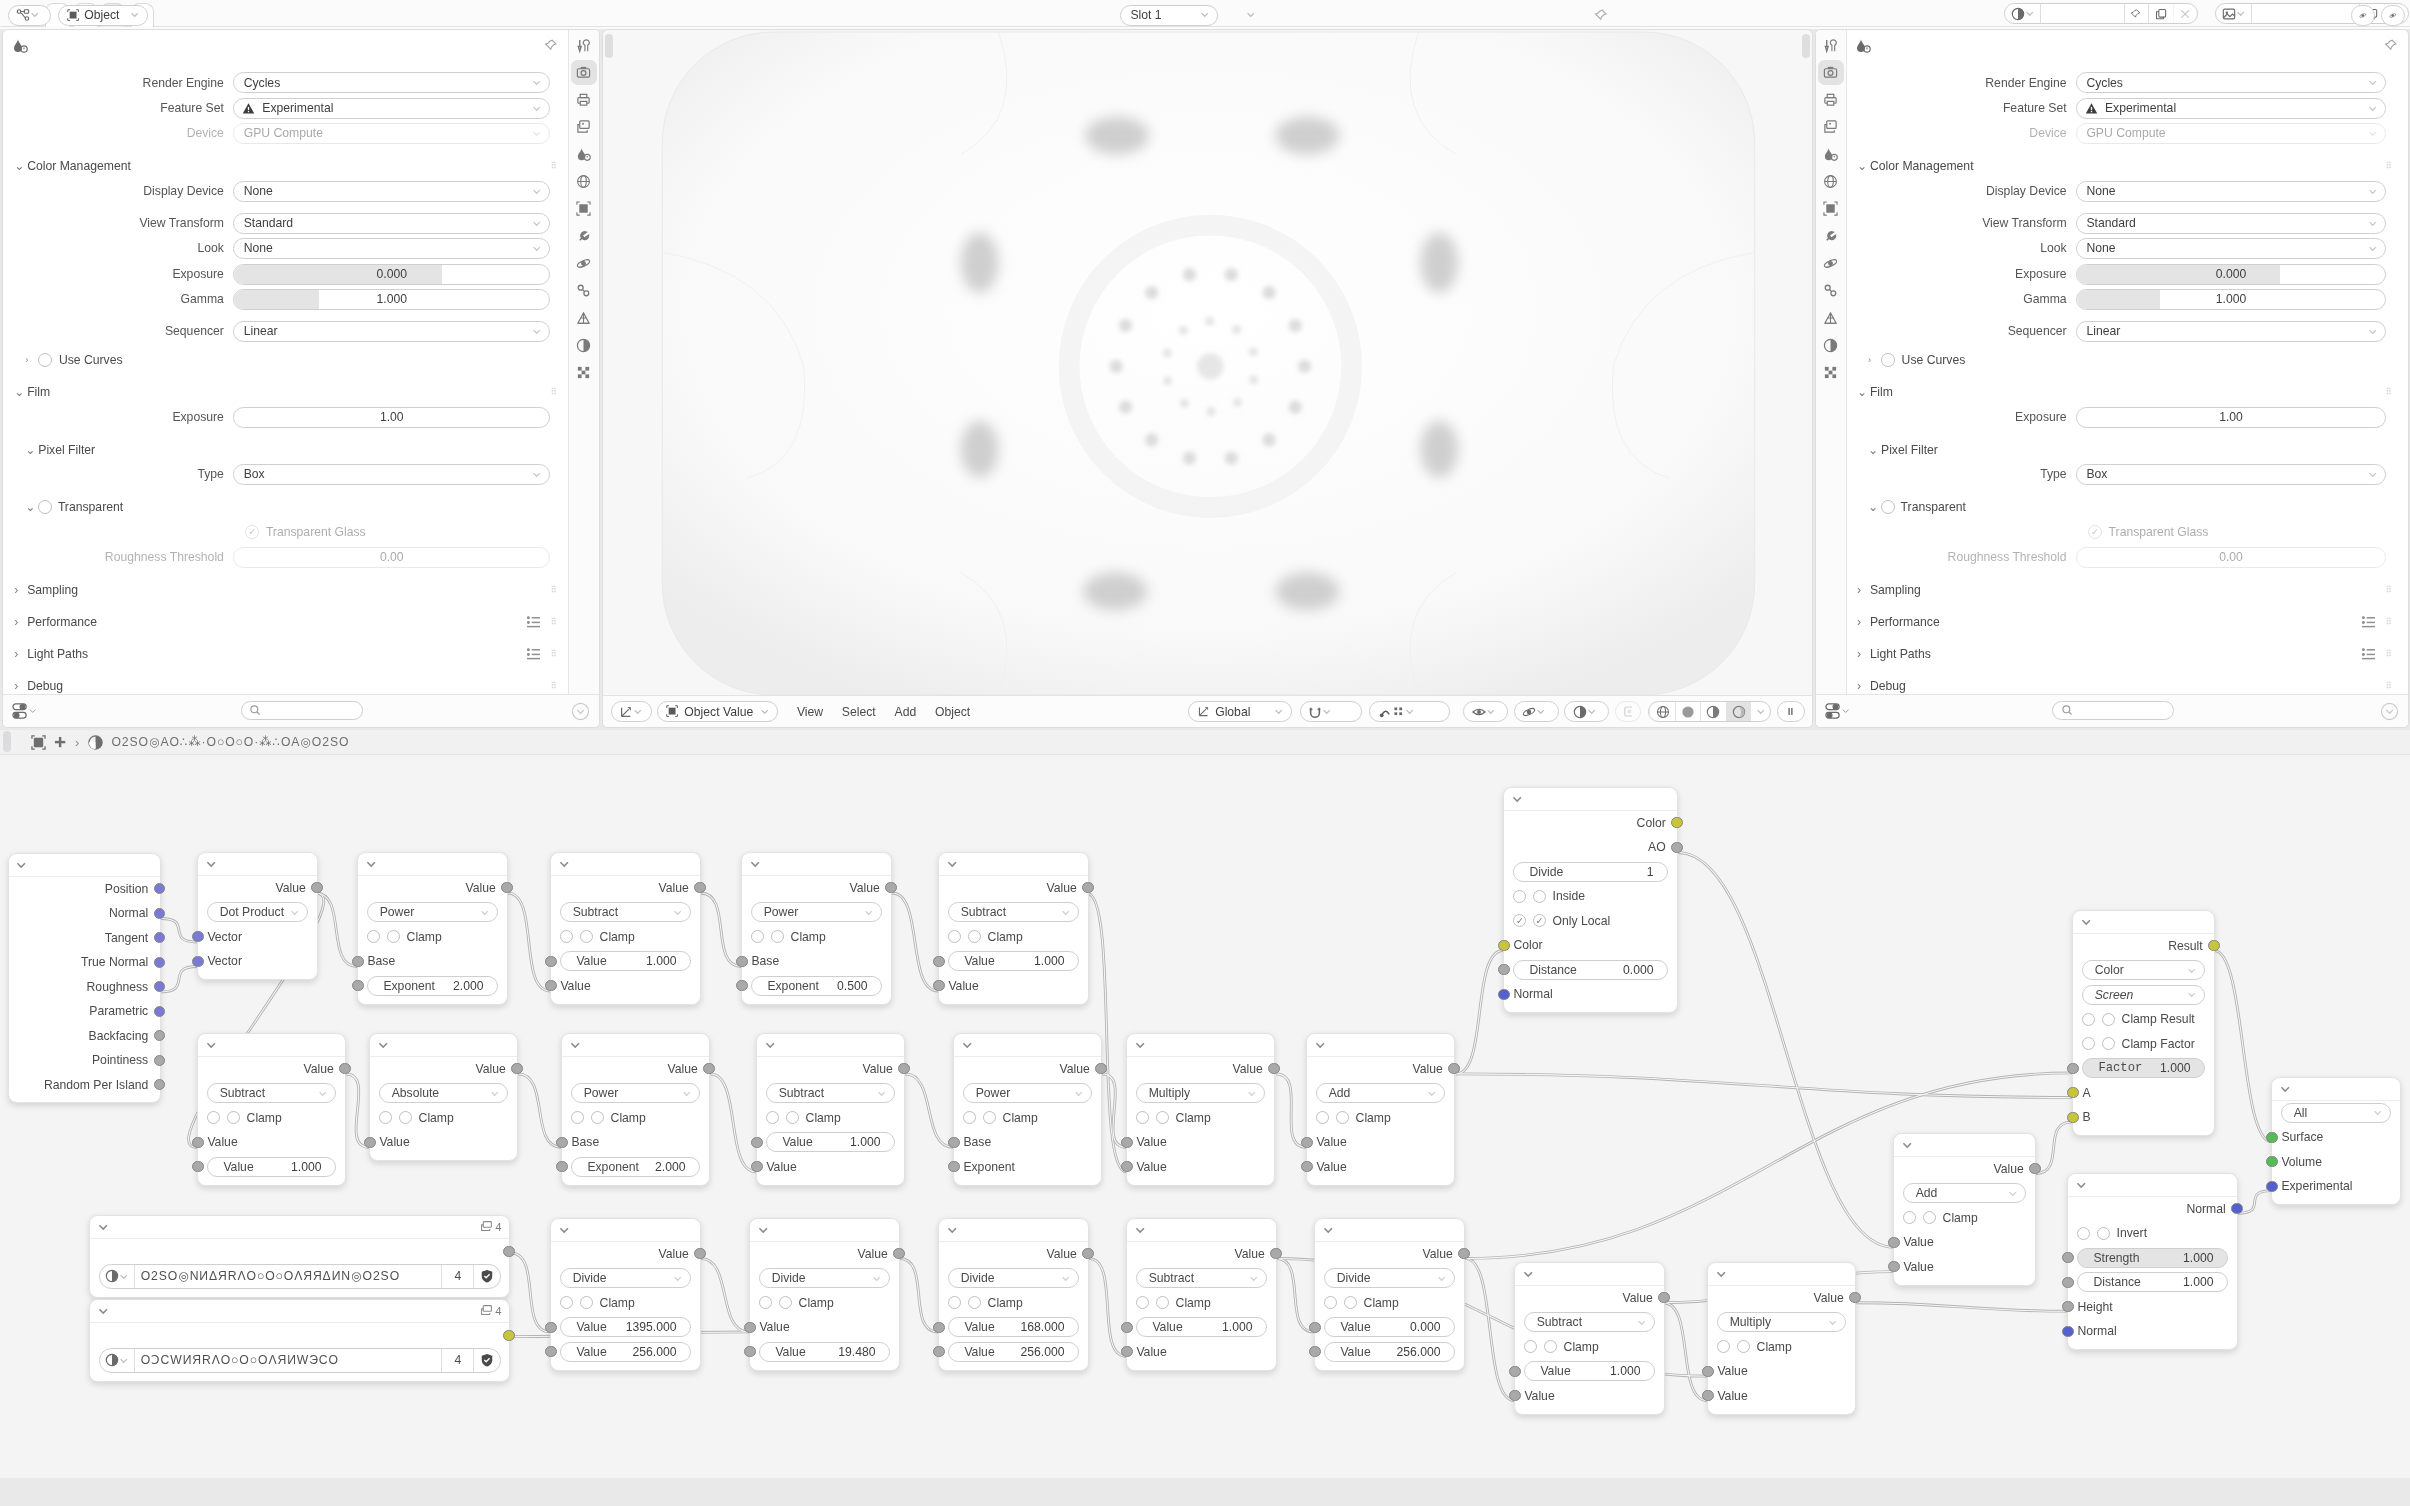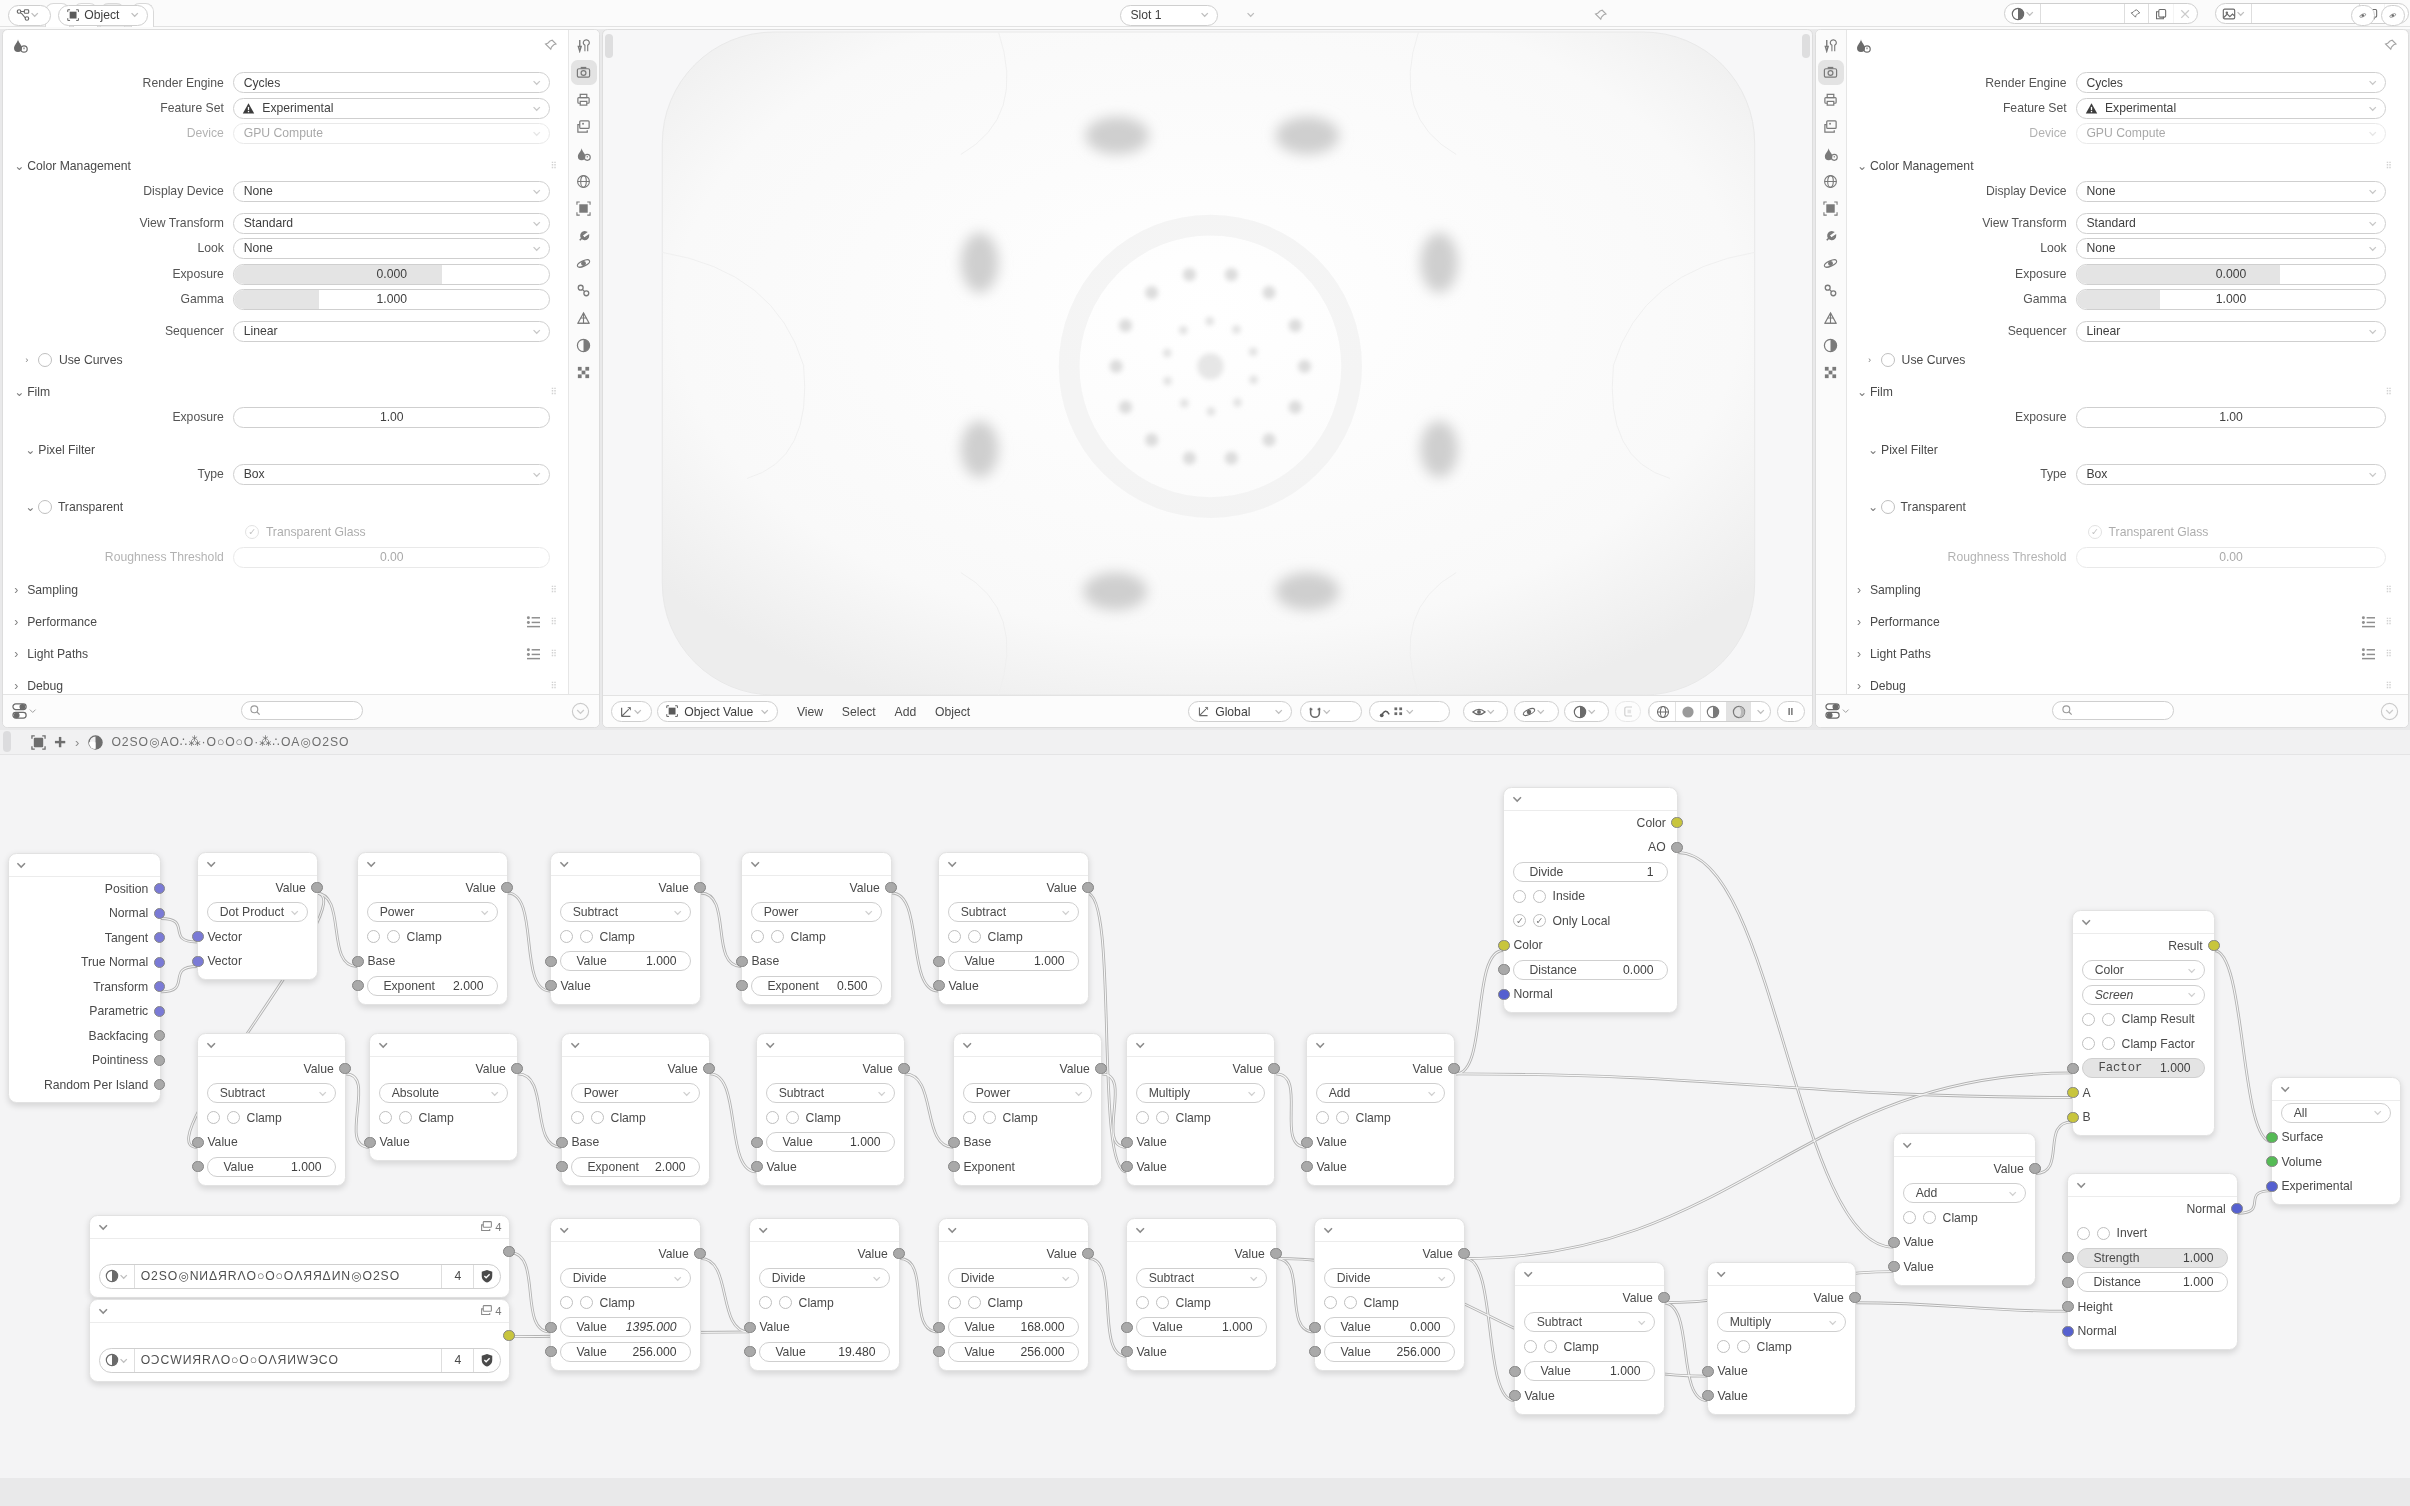--- a/index.html
+++ b/index.html
@@ -1170,21 +1170,21 @@
         </div>
         <div class="nrow">
           <span class="out">Tangent</span>
           <span class="sock outp" style="background: rgb(122, 122, 214);"></span>
         </div>
         <div class="nrow">
           <span class="out">True Normal</span>
           <span class="sock outp" style="background: rgb(122, 122, 214);"></span>
         </div>
         <div class="nrow">
-          <span class="out">Transform</span>
+          <span class="out">Roughness</span>
           <span class="sock outp" style="background: rgb(122, 122, 214);"></span>
         </div>
         <div class="nrow">
           <span class="out">Parametric</span>
           <span class="sock outp" style="background: rgb(122, 122, 214);"></span>
         </div>
         <div class="nrow">
           <span class="out">Backfacing</span>
           <span class="sock outp" style="background: rgb(169, 169, 169);"></span>
         </div>
@@ -1890,21 +1890,21 @@
         </div>
         <div class="nrow">
           <span class="circchk" style="width: 13px; height: 13px; margin-right: 6.6px;"></span>
           <span class="circchk" style="width: 13px; height: 13px; margin-right: 6.6px;"></span>
           <span>Clamp</span>
         </div>
         <div class="nrow">
           <span class="sock in" style="background: rgb(169, 169, 169);"></span>
           <span class="npill">
             <span class="nl" style="padding-left:7.5px;">Value</span>
-            <span class="nv" style="padding-right:5.6px;font-style:italic;">1395.000</span>
+            <span class="nv" style="padding-right:5.6px;">1395.000</span>
           </span>
         </div>
         <div class="nrow">
           <span class="sock in" style="background: rgb(169, 169, 169);"></span>
           <span class="npill">
             <span class="nl" style="padding-left:7.5px;">Value</span>
             <span class="nv" style="padding-right:5.6px;">256.000</span>
           </span>
         </div>
       </div>

